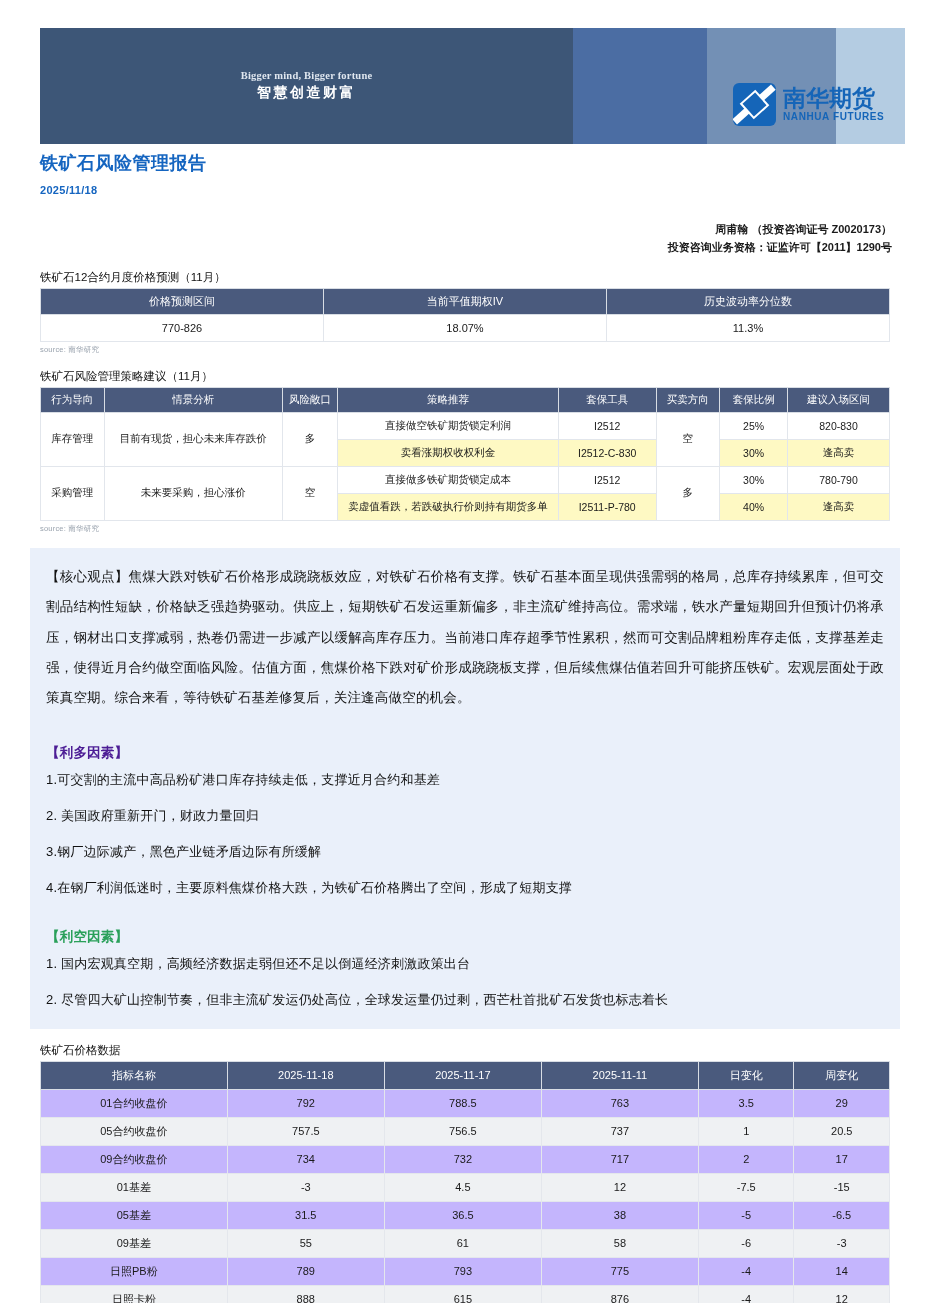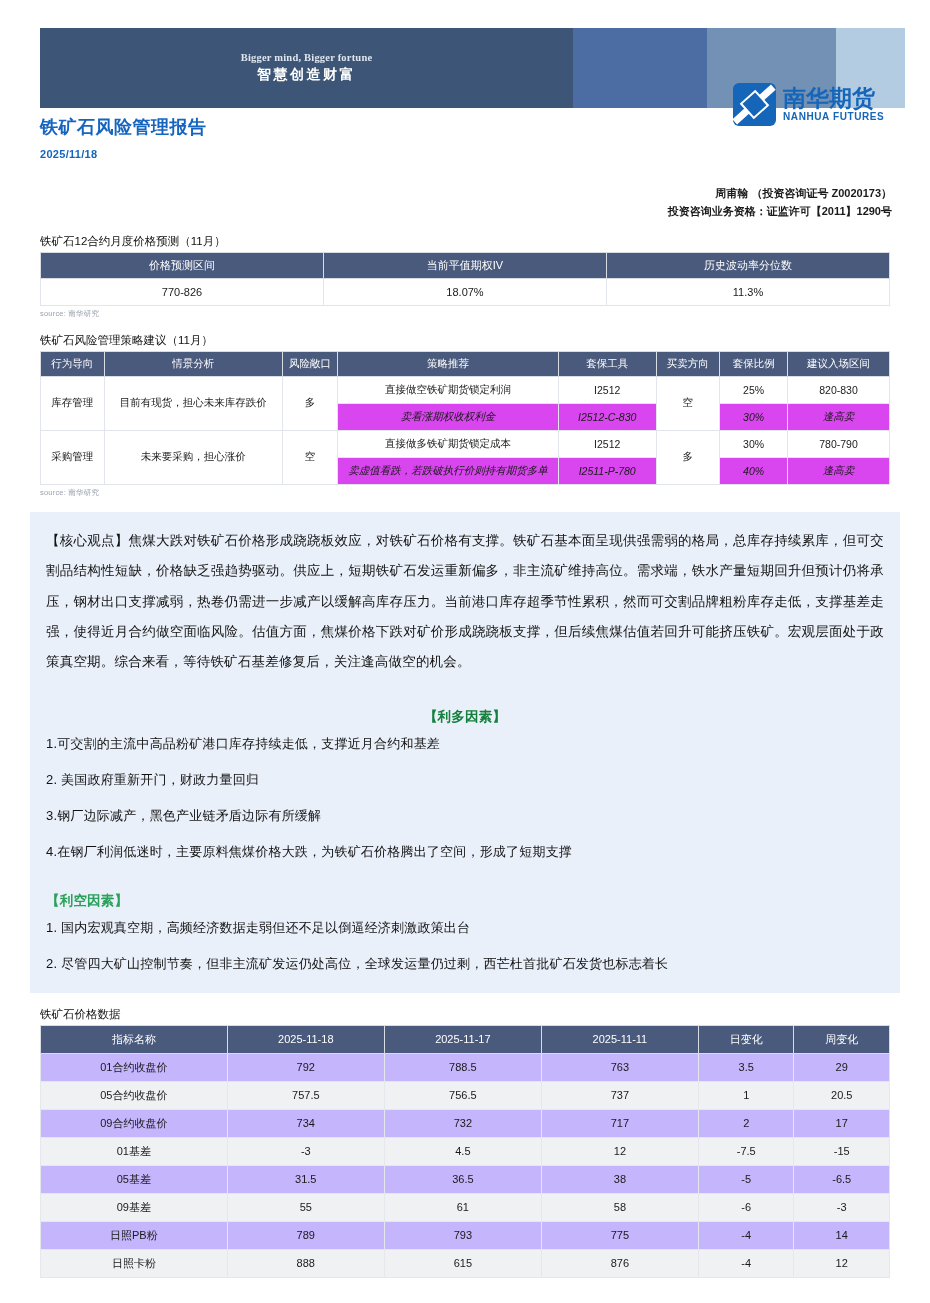--- a/index.html
+++ b/index.html
@@ -19,21 +19,21 @@
     width: 930px;
     min-height: 1303px;
     box-sizing: border-box;
     padding: 0;
   }
 
   
   .masthead {
     position: relative;
     margin: 28px 25px 0 40px;
-    height: 80px;
+    height: 116px;
     display: flex;
     align-items: stretch;
   }
   .mast-dark {
     background: #3d5677;
     flex: 0 0 533px;
     position: relative;
     display: flex;
     flex-direction: column;
     align-items: center;
@@ -175,21 +175,21 @@
     font-size: 11px;
   }
   table.grid td {
     text-align: center;
     padding: 5px 4px;
     border: 1px solid #e2e6ec;
     background: #ffffff;
     color: #1a1a1a;
     font-size: 11px;
   }
-  table.grid td.alt { background: #d946ef; font-style: italic; }
+  table.grid td.alt { background: #fef9c3; }
   .src-note {
     font-size: 7.5px;
     color: #9aa3ae;
     margin-top: 3px;
     letter-spacing: .2px;
   }
 
   
   table.forecast td { padding: 7px 4px; }
 
@@ -212,21 +212,21 @@
     margin: 0;
     text-align: justify;
     letter-spacing: .2px;
   }
   .factors-head {
     font-size: 13.5px;
     font-weight: 700;
     margin: 30px 0 8px 0;
     letter-spacing: .2px;
   }
-  .factors-head.bull { color: #15803d; text-align: center; }
+  .factors-head.bull { color: #4c1d95; }
   .factors-head.bear { color: #2aa05a; }
   .factor-line {
     font-size: 13px;
     line-height: 1.55;
     color: #121212;
     margin: 0 0 16px 0;
     letter-spacing: .2px;
   }
   .factor-line:last-child { margin-bottom: 0; }
 

